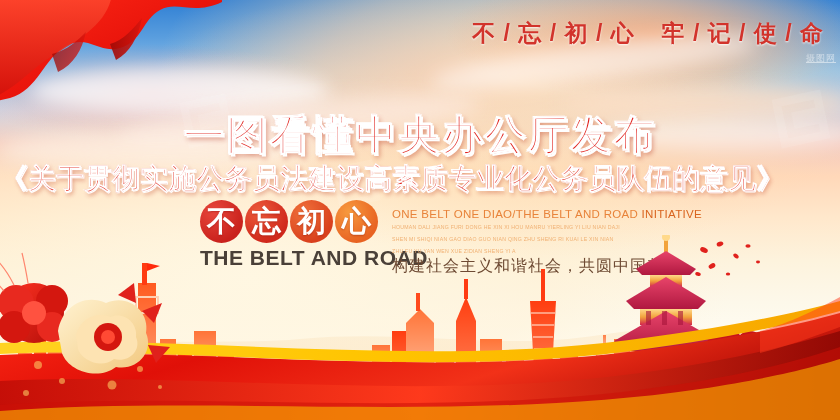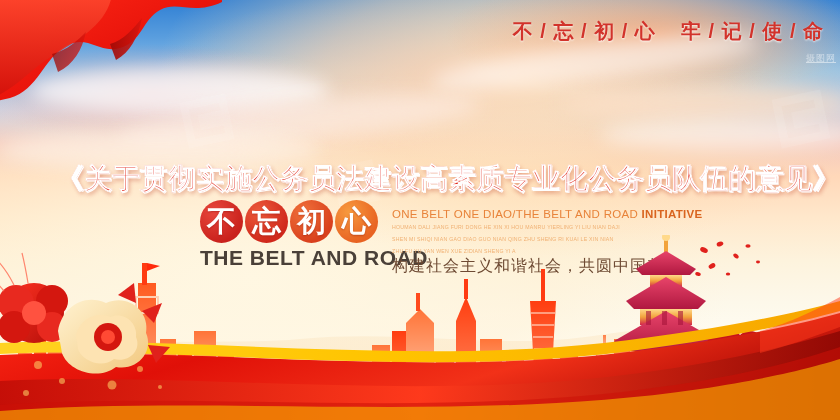--- a/index.html
+++ b/index.html
@@ -42,39 +42,39 @@
   .c4{left:560px; top:86px;  width:290px;height:34px; background:rgba(255,225,200,.62);}
   .c5{left:0px;   top:130px; width:320px;height:40px; background:rgba(255,245,235,.55);}
   .c6{left:600px; top:120px; width:260px;height:30px; background:rgba(255,255,255,.5);}
 
   
   .flag{position:absolute;left:-8px;top:-6px;width:230px;height:135px;pointer-events:none;}
 
   
   .slogan{
     position:absolute;right:16px;top:18px;
-    font-size:20px;font-weight:bold;letter-spacing:1px;
+    font-size:23px;font-weight:bold;letter-spacing:1px;
     color:#d2332b;white-space:nowrap;
     text-shadow:0 1px 2px rgba(255,255,255,.85);
   }
   .slogan .gap{display:inline-block;width:12px;}
 
   
   .headline{
     position:absolute;left:0;right:0;top:108px;text-align:center;
     font-size:41px;font-weight:bold;letter-spacing:2px;white-space:nowrap;
     color:#e0211c;
     -webkit-text-stroke:1px #fff;
     text-shadow:
       2px 2px 0 #ffffff,
       -1px -1px 0 #ffffff,
       3px 4px 5px rgba(180,40,20,.45);
   }
   .subhead{
-    position:absolute;left:0;right:0;top:160px;text-align:right;
+    position:absolute;left:0;right:0;top:160px;text-align:left;
     font-size:28px;font-weight:bold;letter-spacing:0px;white-space:nowrap;
     color:#e22a1f;
     -webkit-text-stroke:.6px #fff;
     text-shadow:
       1px 1px 0 #ffffff,
       2px 3px 4px rgba(180,40,20,.4);
   }
 
   
   .lockup{position:absolute;left:200px;top:200px;width:178px;}
@@ -93,21 +93,21 @@
     margin-top:3px;font-size:21px;font-weight:bold;letter-spacing:.5px;
     color:#4a4038;white-space:nowrap;
   }
 
   
   .enblock{position:absolute;left:392px;top:208px;width:260px;}
   .en-title{
     font-size:11.5px;letter-spacing:.3px;white-space:nowrap;
     color:#e8833a;
   }
-  .en-title b{color:#d9641f;font-weight:bold;}
+  .en-title b{color:#d9641f;font-weight:normal;}
   .pinyin{
     font-size:5.2px;letter-spacing:.25px;color:#f0b072;
     line-height:1.95;white-space:nowrap;margin-top:2px;
   }
   .cn-slogan{
     position:absolute;left:392px;top:256px;
     font-size:16px;color:#6e4a33;white-space:nowrap;letter-spacing:1px;
   }
 
   
@@ -180,20 +180,21 @@
     <path d="M6 6 H54 V54 H6 Z M14 14 V46 H46 V38 H22 V22 H46 V14 Z M30 28 H46 V34 H30 Z" fill="#fff"></path>
   </svg>
   <svg class="wm wm-b" viewBox="0 0 60 60">
     <path d="M6 6 H54 V54 H6 Z M14 14 V46 H46 V38 H22 V22 H46 V14 Z M30 28 H46 V34 H30 Z" fill="#fff"></path>
   </svg>
   <svg class="wm wm-c" viewBox="0 0 60 60">
     <path d="M6 6 H54 V54 H6 Z M14 14 V46 H46 V38 H22 V22 H46 V14 Z M30 28 H46 V34 H30 Z" fill="#fff"></path>
   </svg>
   <div class="wm-txt">摄图网</div>
 
+  <div class="headline">一图看懂中央办公厅发布</div>
   <div class="subhead">《关于贯彻实施公务员法建设高素质专业化公务员队伍的意见》</div>
 
   <div class="lockup">
     <div class="badges">
       <div class="badge b1">不</div>
       <div class="badge b2">忘</div>
       <div class="badge b3">初</div>
       <div class="badge b4">心</div>
     </div>
     <div class="belt-en">THE BELT AND ROAD</div>

